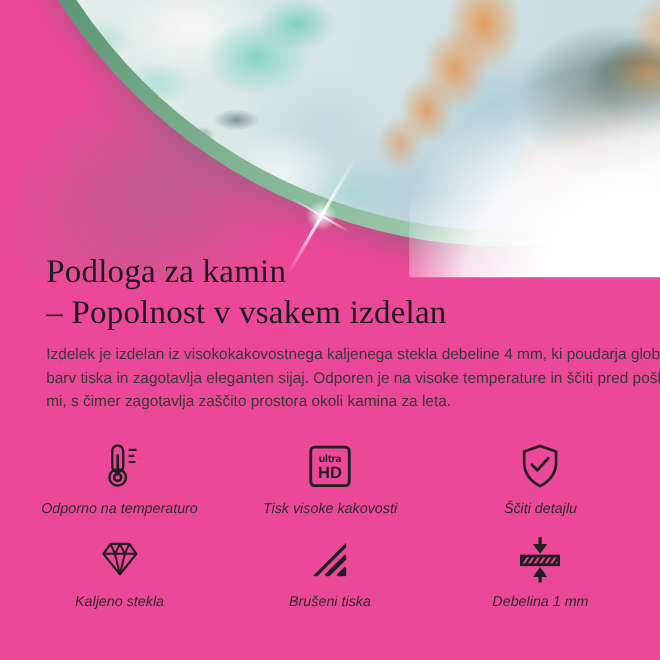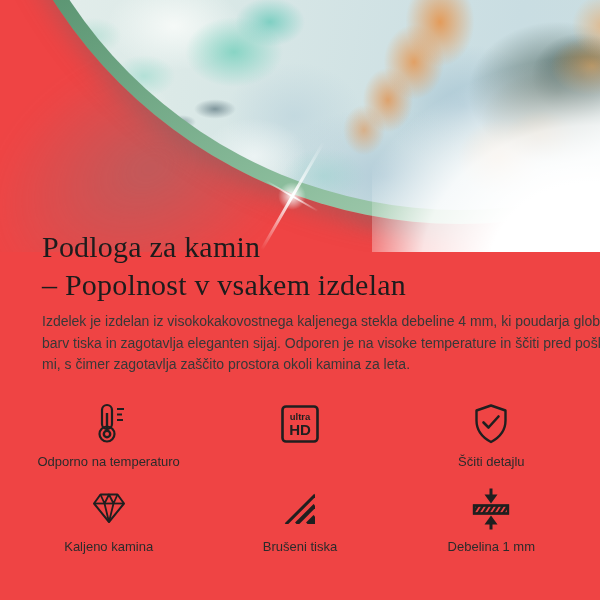--- a/index.html
+++ b/index.html
@@ -1,16 +1,16 @@
 <!DOCTYPE html>
 <html><head>
 <meta charset="utf-8">
 <style>
   html,body{margin:0;padding:0;background:#fff;}
-  .stage{position:relative;width:600px;height:600px;background:#ef4444;overflow:hidden;
+  .stage{position:relative;width:600px;height:600px;background:#ec4899;overflow:hidden;
          font-family:"Liberation Sans",sans-serif;}
 
   
   .hero{position:absolute;left:0;top:0;width:600px;height:252px;overflow:hidden;}
   .shadow-main{position:absolute;left:-90px;top:8px;width:480px;height:320px;
       background:radial-gradient(closest-side,rgba(118,124,126,0.40),rgba(118,124,126,0) 72%);
       transform:rotate(-28deg);filter:blur(10px);}
   .shadow-arc{position:absolute;left:290px;top:194px;width:280px;height:62px;
       background:radial-gradient(closest-side,rgba(110,116,118,0.35),rgba(110,116,118,0) 70%);
       transform:rotate(7deg);filter:blur(6px);}
@@ -57,21 +57,21 @@
   .title{position:absolute;left:42px;top:228px;margin:0;font-family:"Liberation Serif",serif;
       font-weight:400;font-size:30px;line-height:38px;color:#1c1c1c;letter-spacing:0.2px;}
   .para{position:absolute;left:42px;top:311px;font-size:14px;line-height:21.6px;color:#383838;}
   .para div{white-space:nowrap;}
 
   
   .features{position:absolute;left:13px;top:398px;width:574px;display:grid;
       grid-template-columns:repeat(3,1fr);row-gap:14px;}
   .feature{display:flex;flex-direction:column;align-items:center;}
   .icon-box{height:52px;display:flex;align-items:center;justify-content:center;}
-  .feature-label{margin-top:4px;font-size:13px;color:#2b2b2b;}
+  .feature-label{margin-top:4px;font-size:13px;color:#2b2b2b;font-style:italic;}
   svg{display:block;}
   .stroke{fill:none;stroke:#1f1f1f;}
   .fillink{fill:#1f1f1f;stroke:none;}
   .badge-text{font-family:"Liberation Sans",sans-serif;font-weight:700;fill:#1f1f1f;}
 </style>
 </head>
 <body>
 
 <div class="stage">
 
@@ -117,20 +117,21 @@
     </div>
 
     <div class="feature">
       <div class="icon-box">
         <svg width="46" height="46" viewBox="0 0 46 46">
           <rect class="stroke" x="5.5" y="5.5" width="35" height="35" rx="3.5" stroke-width="2.6"></rect>
           <text class="badge-text" x="23" y="19" text-anchor="middle" font-size="9.5">ultra</text>
           <text class="badge-text" x="23" y="33.5" text-anchor="middle" font-size="15">HD</text>
         </svg>
       </div>
+      <div class="feature-label">Tisk visoke kakovosti</div>
     </div>
 
     <div class="feature">
       <div class="icon-box">
         <svg width="46" height="46" viewBox="0 0 46 46">
           <path class="stroke" stroke-width="2.4" stroke-linejoin="round" d="M23 4.5 L37.5 9.5 V19.5 C37.5 29.5 31.5 36.5 23 41 C14.5 36.5 8.5 29.5 8.5 19.5 V9.5 Z"></path>
           <path class="stroke" stroke-width="2.6" stroke-linecap="round" stroke-linejoin="round" d="M15.5 21.5 L20.5 26.5 L30.5 15.5"></path>
         </svg>
       </div>
       <div class="feature-label">Ščiti detajlu</div>
@@ -138,21 +139,21 @@
 
     <div class="feature">
       <div class="icon-box">
         <svg width="40" height="38" viewBox="0 0 40 38">
           <path class="stroke" stroke-width="2" stroke-linejoin="round" d="M5 13.5 L11.5 4.5 H28.5 L35 13.5 L20 32 Z"></path>
           <path class="stroke" stroke-width="1.8" stroke-linejoin="round" d="M5 13.5 H35"></path>
           <path class="stroke" stroke-width="1.8" stroke-linejoin="round" d="M11.5 4.5 L15.5 13.5 L20 4.5 L24.5 13.5 L28.5 4.5"></path>
           <path class="stroke" stroke-width="1.8" stroke-linejoin="round" d="M15.5 13.5 L20 32 M24.5 13.5 L20 32"></path>
         </svg>
       </div>
-      <div class="feature-label">Kaljeno kamina</div>
+      <div class="feature-label">Kaljeno stekla</div>
     </div>
 
     <div class="feature">
       <div class="icon-box">
         <svg width="40" height="40" viewBox="0 0 40 40">
           <defs>
             <clipPath id="triclip">
                 <polygon points="4,35 35,35 35,4"></polygon>
               </clipPath>
           </defs>

